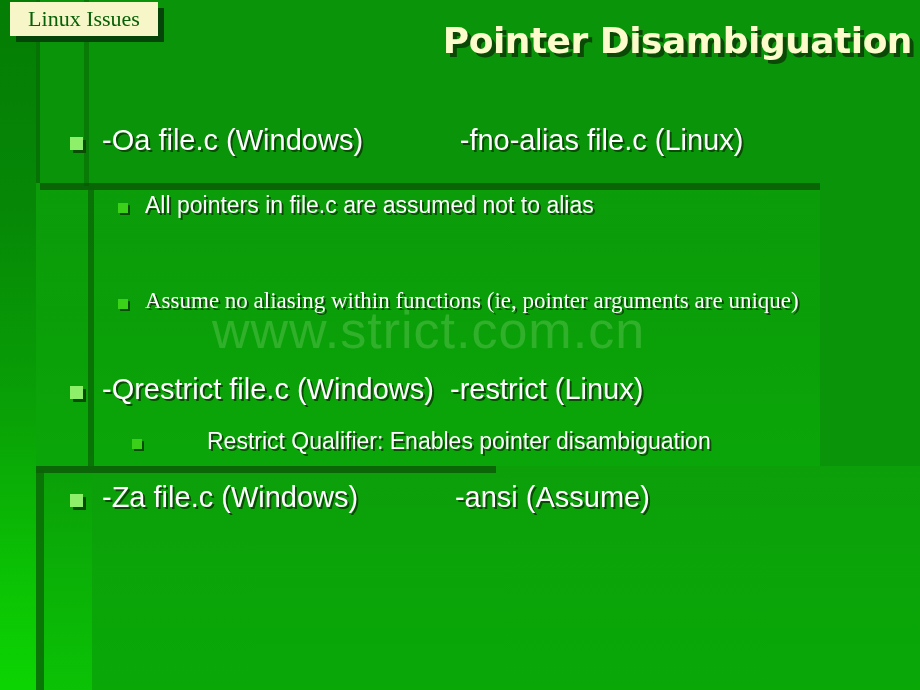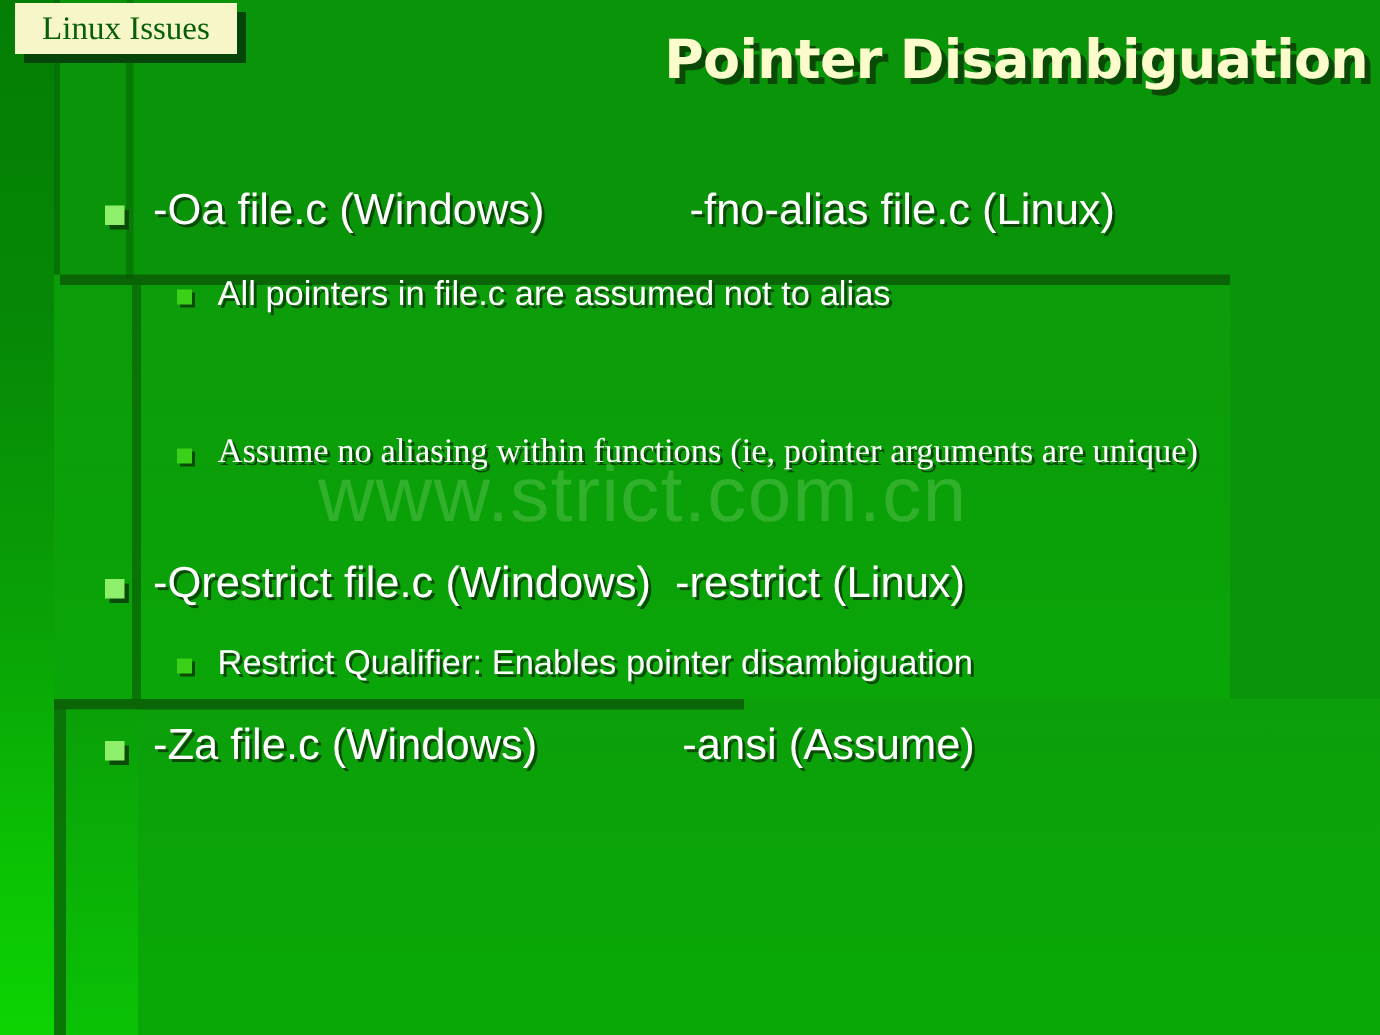--- a/index.html
+++ b/index.html
@@ -217,37 +217,37 @@
 
   <div class="title">Pointer Disambiguation</div>
 
   <div class="body">
 
     <div class="l1" style="left:41px; top:124px;">
       <div class="bullet"></div>
       <div class="txt">-Oa file.c (Windows)            -fno-alias file.c (Linux)</div>
     </div>
 
-    <div class="l2" style="left:89px; top:182px;">
+    <div class="l2" style="left:89px; top:192px;">
       <div class="bullet"></div>
       <div class="txt w-wide">All pointers in file.c are assumed not to alias</div>
     </div>
 
 
     <div class="l2" style="left:89px; top:288px;font-family:Liberation Serif, serif;">
       <div class="bullet"></div>
       <div class="txt w-wide">Assume no aliasing within functions (ie, pointer arguments are unique)</div>
     </div>
 
     <div class="l1" style="left:41px; top:373px;">
       <div class="bullet"></div>
       <div class="txt">-Qrestrict file.c (Windows)  -restrict (Linux)</div>
     </div>
 
-    <div class="l2" style="left:89px; top:428px;">
+    <div class="l2" style="left:103px; top:428px;gap:48px;">
       <div class="bullet"></div>
       <div class="txt w-wide">Restrict Qualifier: Enables pointer disambiguation</div>
     </div>
 
     <div class="l1" style="left:41px; top:481px;">
       <div class="bullet"></div>
       <div class="txt">-Za file.c (Windows)            -ansi (Assume)</div>
     </div>
 
 

